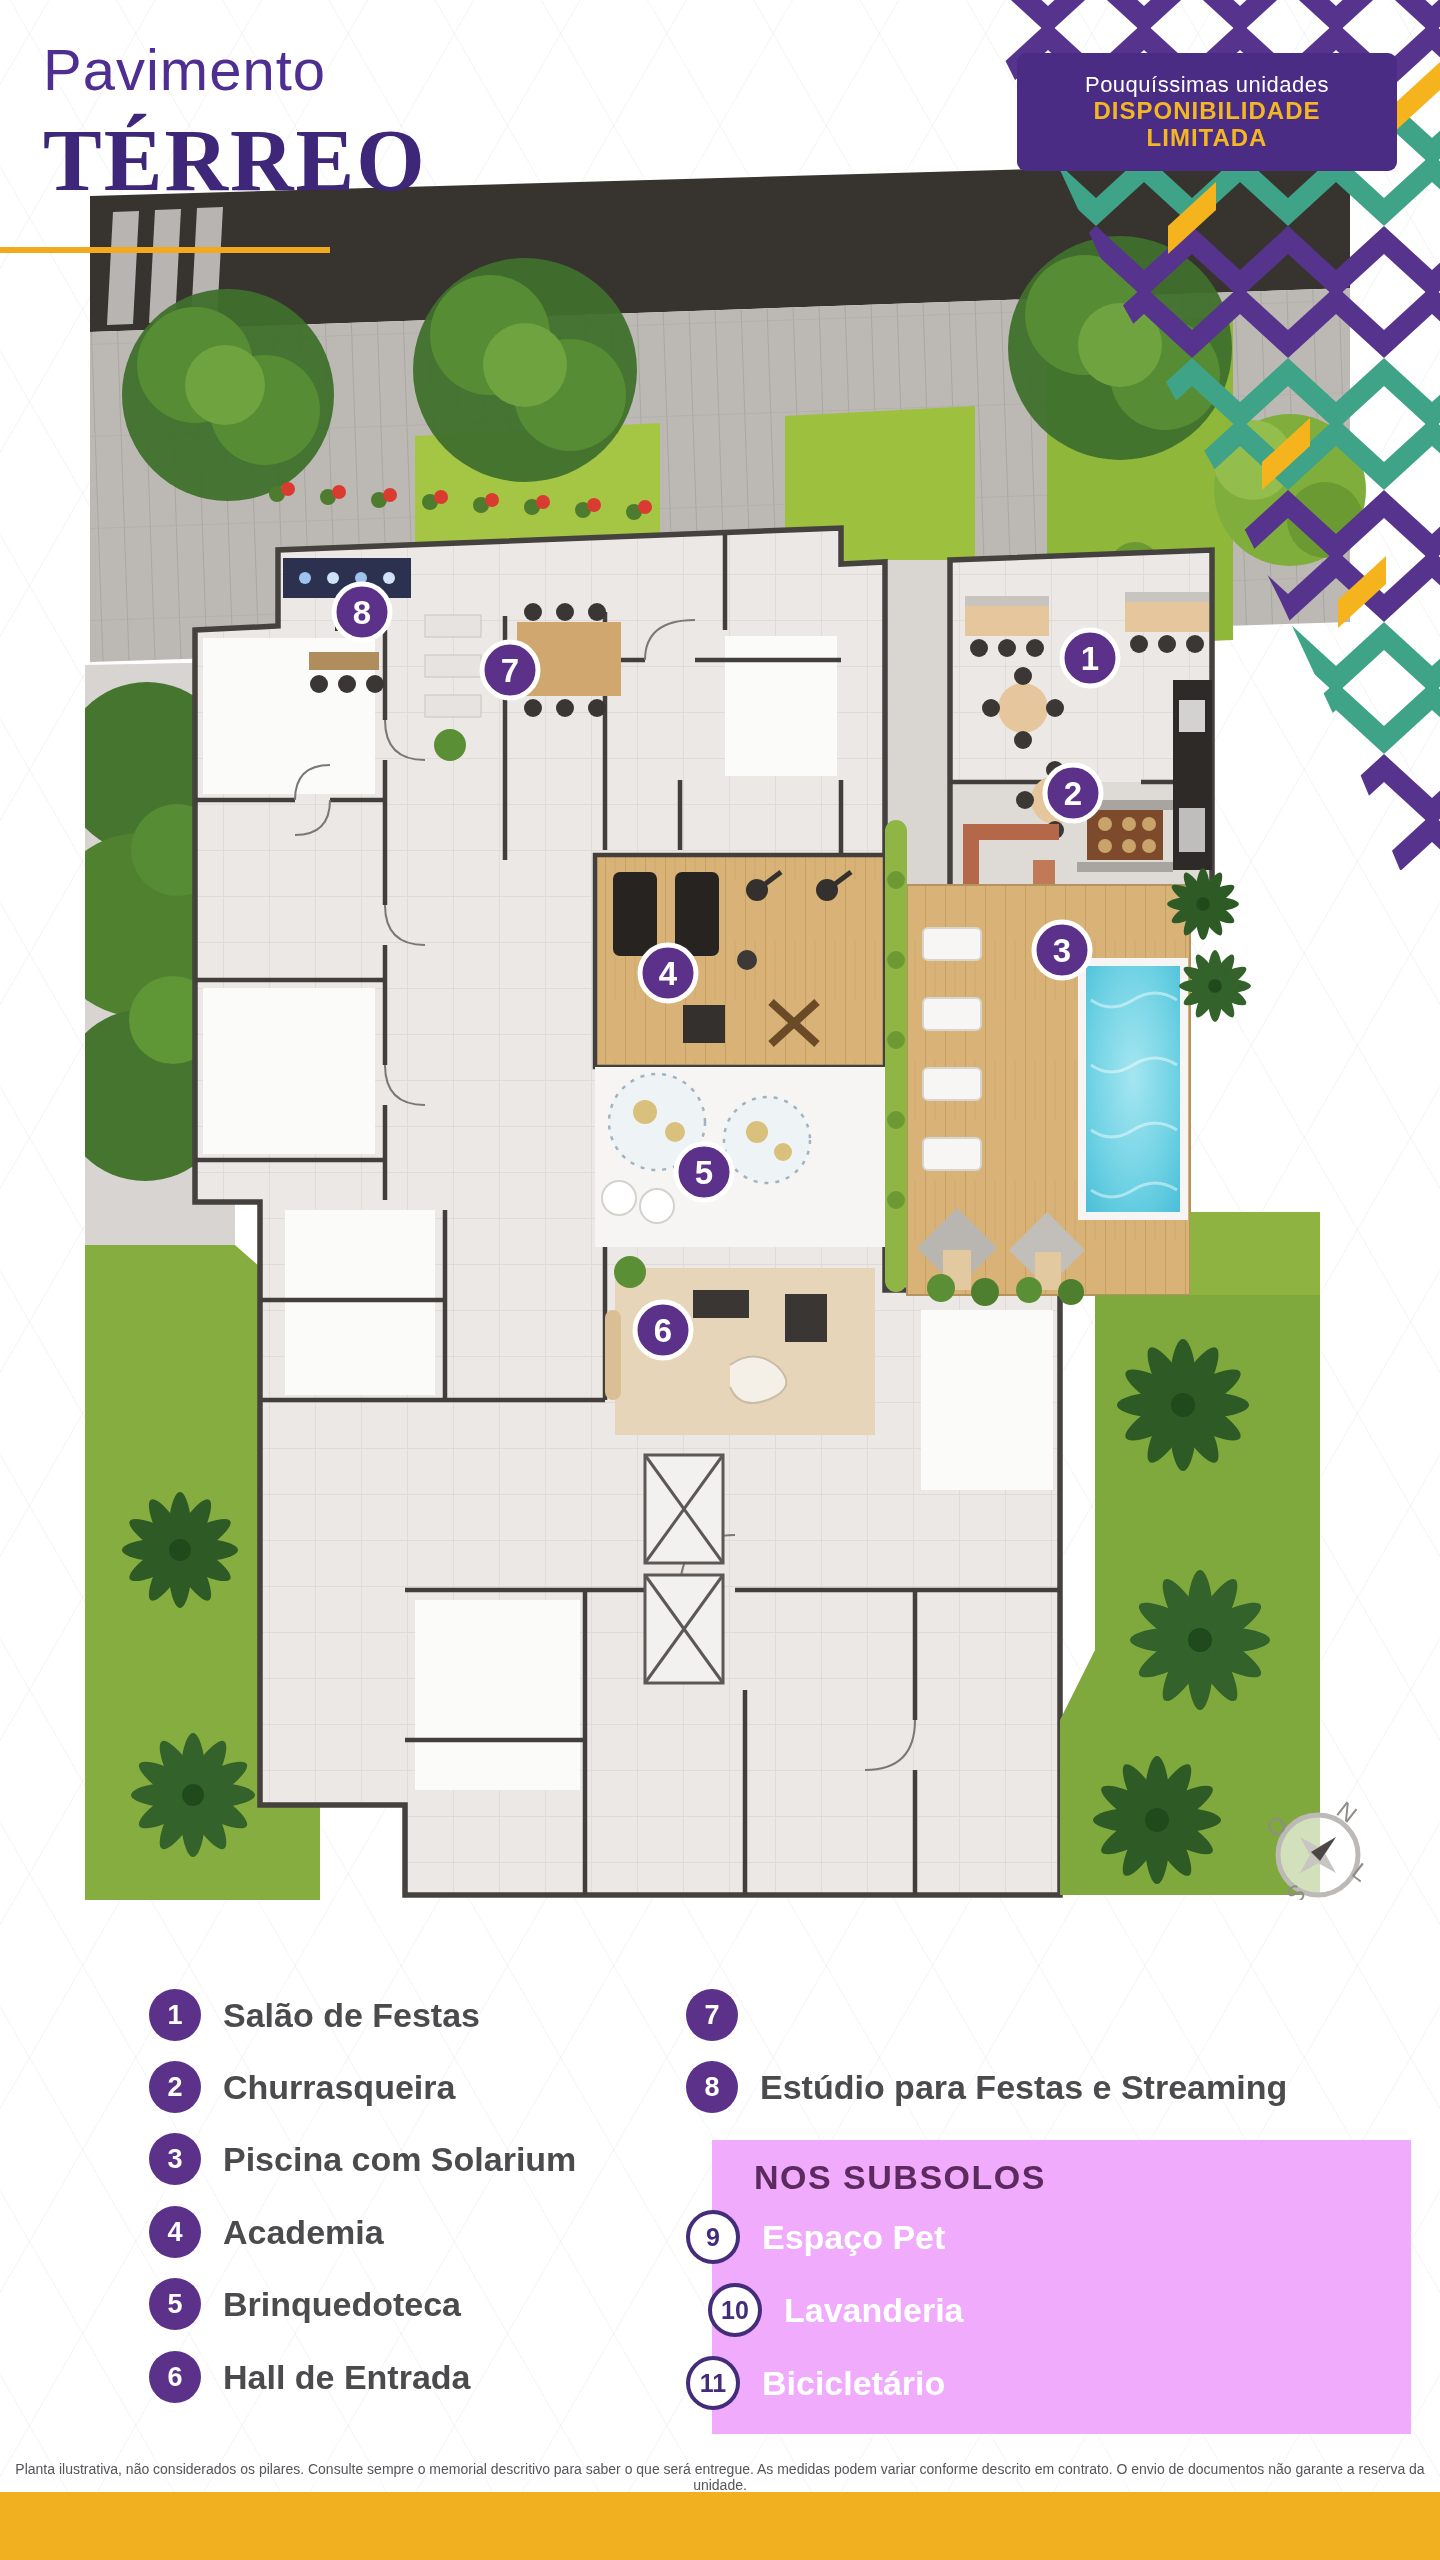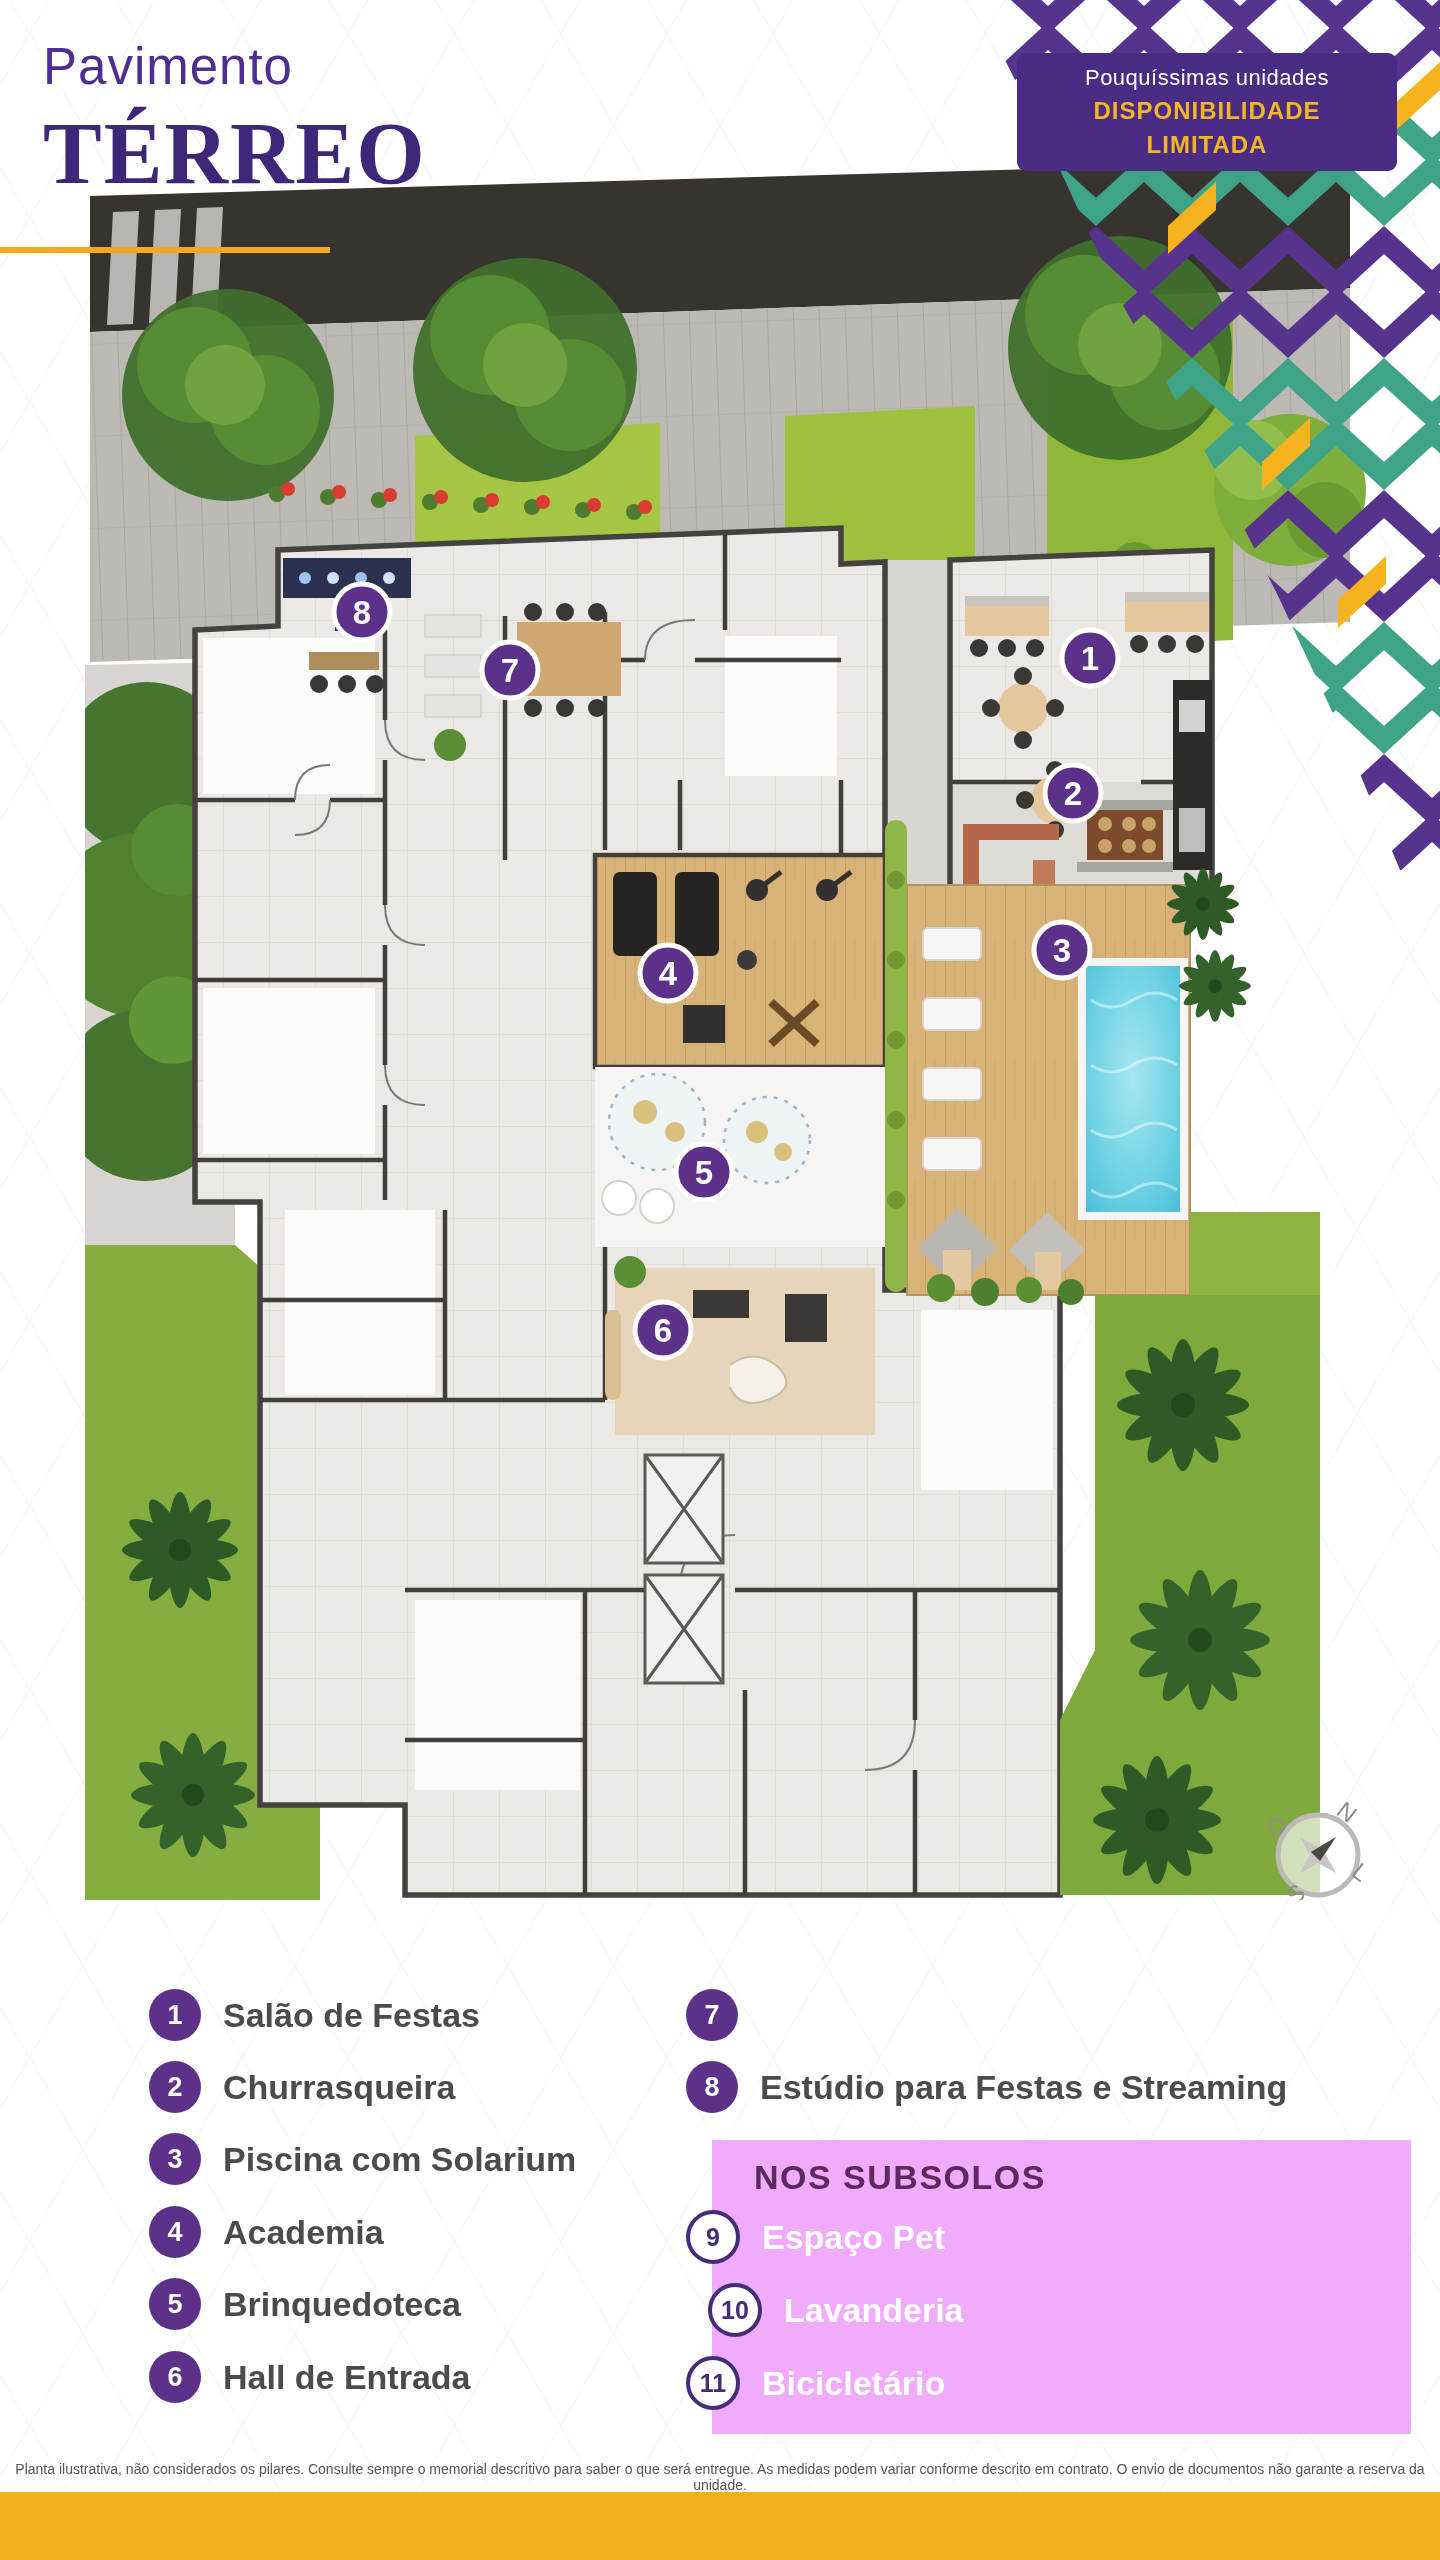--- a/index.html
+++ b/index.html
@@ -10,26 +10,26 @@
   
   body::after{
     content:"";position:absolute;inset:0;pointer-events:none;z-index:0;
     background:
       repeating-linear-gradient(60deg, rgba(120,110,140,0.05) 0 1.5px, transparent 1.5px 92px),
       repeating-linear-gradient(-60deg, rgba(120,110,140,0.05) 0 1.5px, transparent 1.5px 92px);
   }
   .abs{position:absolute;}
   
   .title-block{left:43px;top:40px;z-index:5;}
-  .title-line1{font-size:51px;font-weight:500;color:#4f2e92;letter-spacing:1px;line-height:1.05;}
+  .title-line1{font-size:58px;font-weight:500;color:#4f2e92;letter-spacing:1px;line-height:1.05;}
   .title-line2{font-size:88px;font-weight:800;color:#3e2679;letter-spacing:2px;line-height:1.0;margin-top:16px;font-family:Liberation Serif, serif;}
   .title-underline{left:0;top:247px;width:330px;height:6px;background:#f2a91d;z-index:5;}
   .badge{
     left:1017px;top:53px;width:380px;height:118px;background:#4a2c85;border-radius:9px;
-    display:flex;flex-direction:column;align-items:center;justify-content:center;z-index:6;gap:7px;
+    display:flex;flex-direction:column;align-items:center;justify-content:center;z-index:6;gap:0;
   }
   .badge-line1{color:#ffffff;font-size:22px;letter-spacing:.5px;}
   .badge-line2,.badge-line3{color:#f3b723;font-size:24px;font-weight:800;letter-spacing:1px;line-height:1.12;}
   
   .plan-svg{left:85px;top:160px;z-index:1;}
   .decor-svg{left:1000px;top:0;z-index:4;}
   svg text{font-family:"Liberation Sans",sans-serif;}
   .marker-num{fill:#ffffff;font-size:33px;font-weight:700;text-anchor:middle;}
   .compass-letter{fill:#908c89;font-size:24px;}
   

